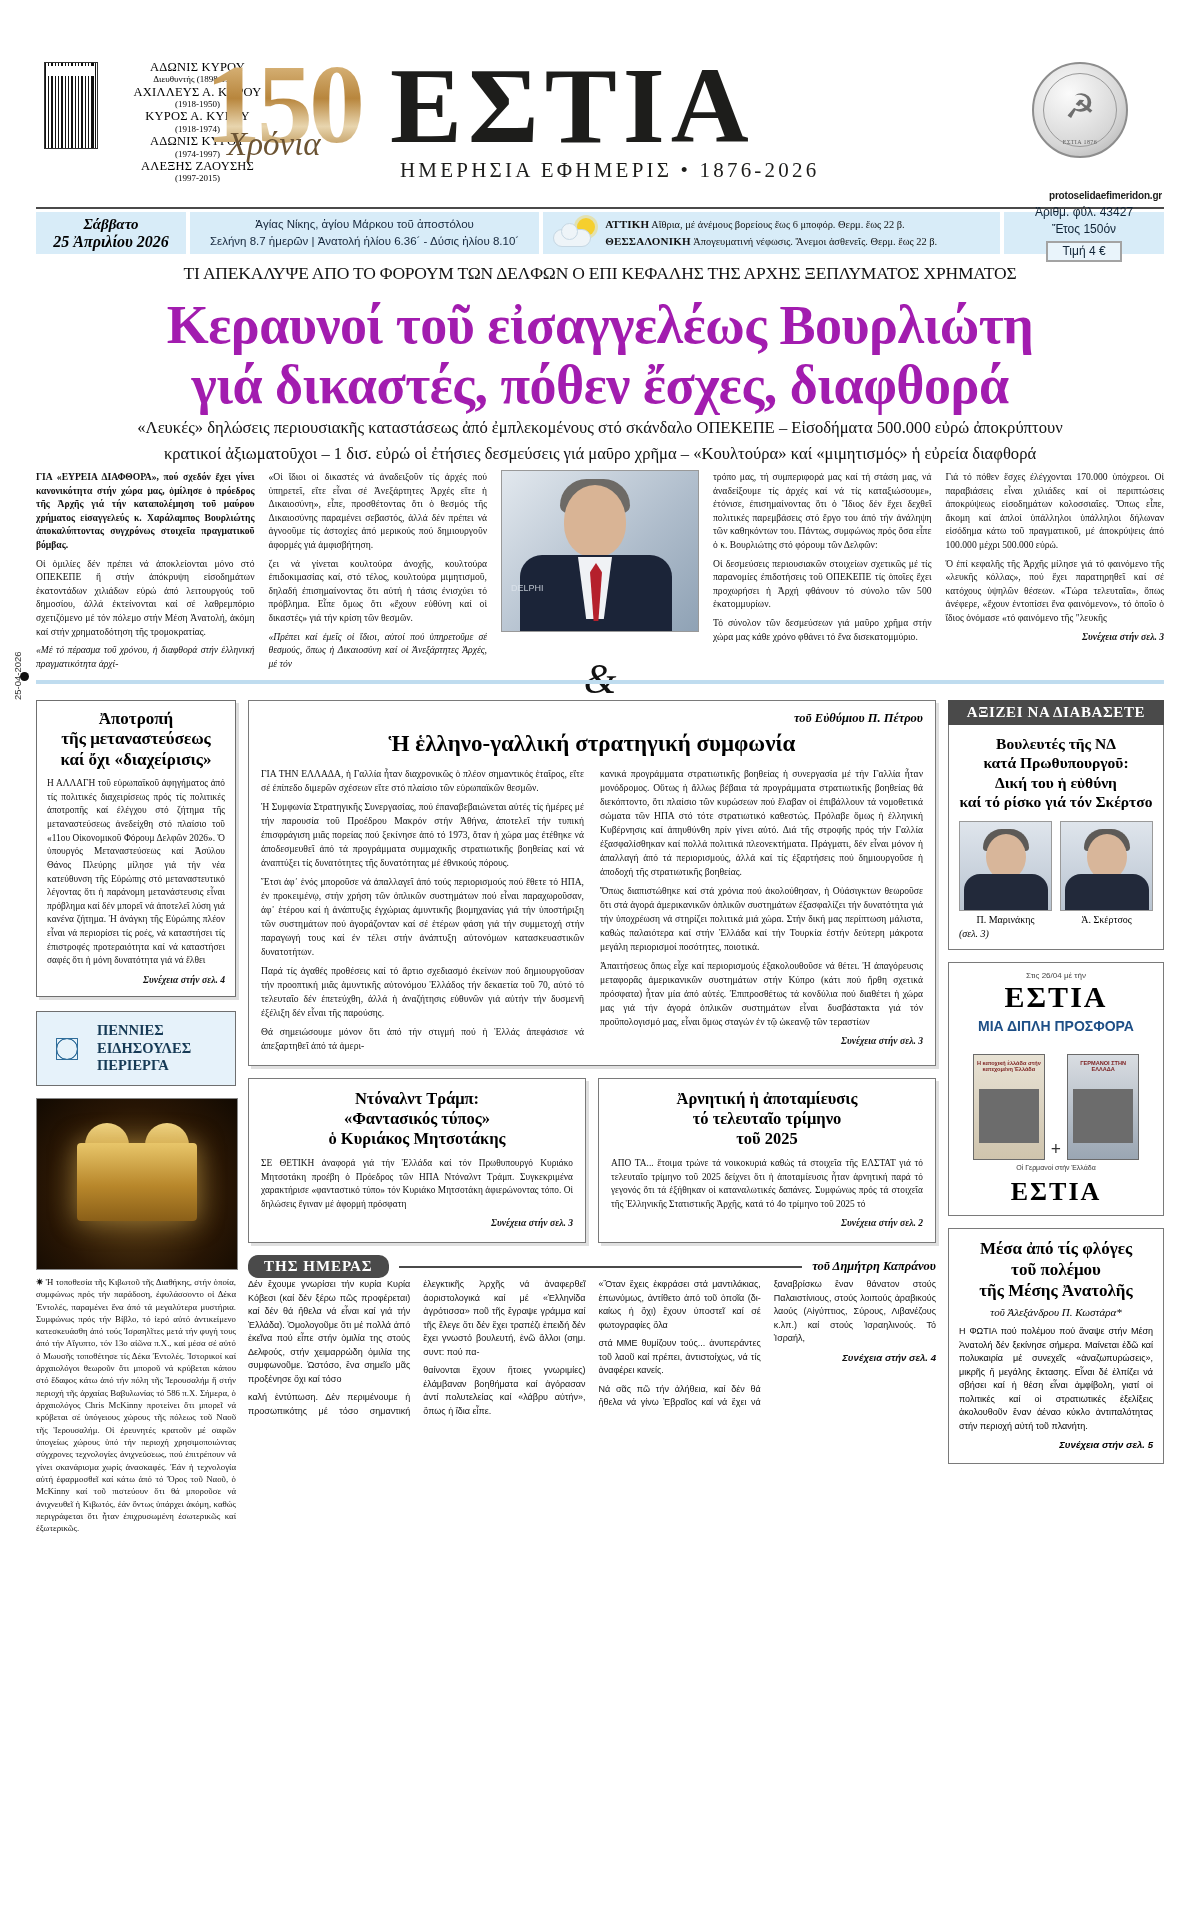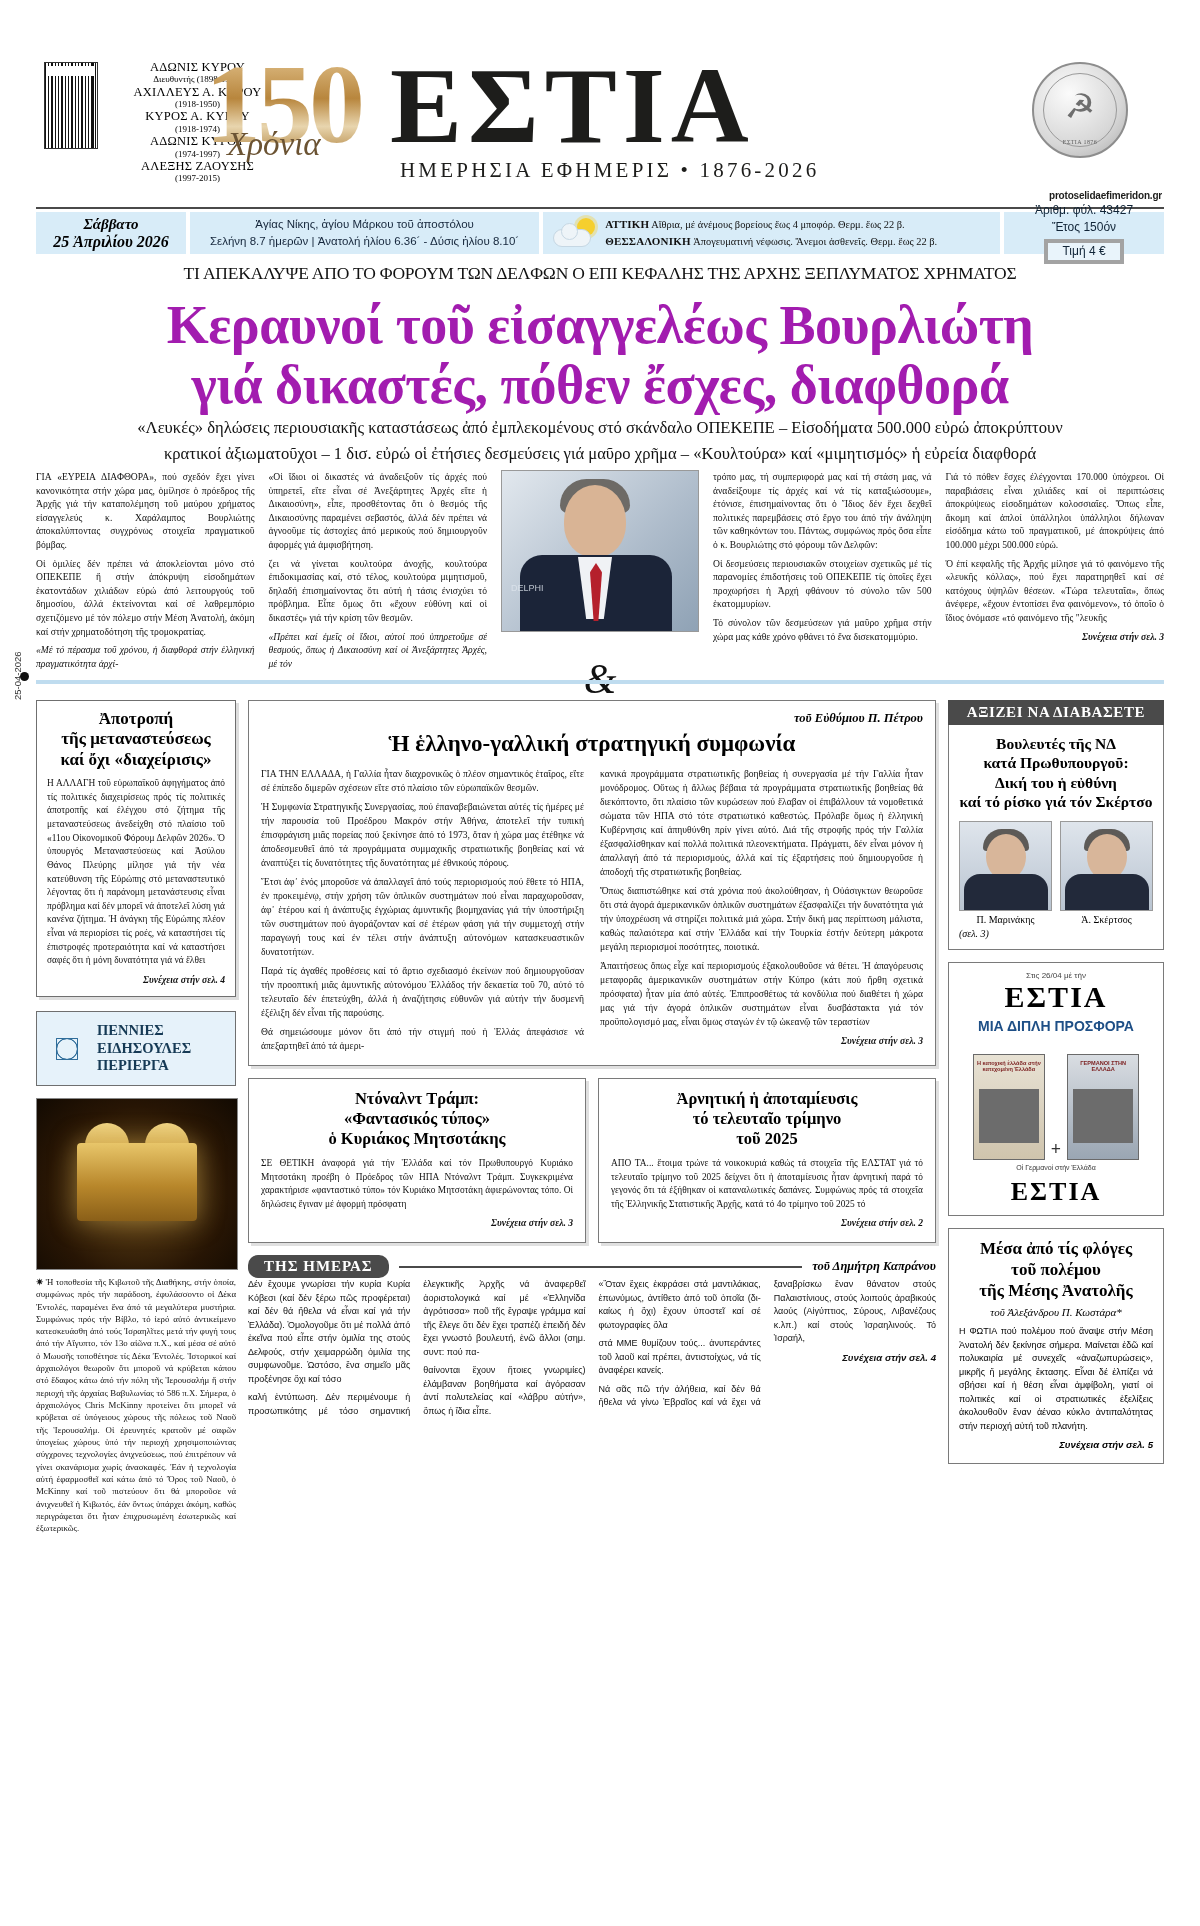--- a/index.html
+++ b/index.html
@@ -49,36 +49,36 @@
   .wicon{width:44px;height:30px;position:relative;flex:none;}
   .wicon .sun{position:absolute;right:2px;top:0;width:18px;height:18px;border-radius:50%;background:#f5cf2e;
     box-shadow:0 0 0 3px rgba(245,207,46,.35);}
   .wicon .cloud{position:absolute;left:0;bottom:1px;width:36px;height:16px;border-radius:9px;background:#eef4f8;
     border:1px solid #c6d7e3;}
   .wicon .cloud:before{content:"";position:absolute;left:7px;top:-7px;width:15px;height:15px;border-radius:50%;
     background:#eef4f8;border:1px solid #c6d7e3;}
   .wtext{font-family:"Liberation Serif",serif;font-size:10.4px;line-height:1.55;color:#111;}
   .wtext b{font-size:11px;letter-spacing:.2px;}
   .ib-issue{width:160px;font-family:"Liberation Sans",sans-serif;font-size:12px;color:#102437;line-height:1.45;}
-  .ib-issue .price{border:4px solid #a3a3a3;padding:0 14px;margin-top:2px;font-size:12px;background:#e9f4fb;}
+  .ib-issue .price{border:2px solid #a3a3a3;padding:0 14px;margin-top:2px;font-size:12px;background:#e9f4fb;}
 
   
   .kicker{position:absolute;left:36px;right:36px;top:263px;text-align:center;font-family:"Liberation Serif",serif;
     font-size:17.5px;letter-spacing:-.2px;color:#111;}
   .headline{position:absolute;left:60px;right:60px;top:295px;text-align:center;font-family:"Liberation Serif",serif;
     font-weight:700;font-size:54px;line-height:1.12;color:#a21caf;letter-spacing:-.5px;}
   .standfirst{position:absolute;left:48px;right:48px;top:415px;text-align:center;font-family:"Liberation Serif",serif;
     font-size:16.6px;line-height:1.55;color:#111;}
 
   
   .lead{position:absolute;left:36px;right:36px;top:470px;height:185px;}
   .lead .cols{display:flex;gap:14px;height:100%;}
   .lc{flex:1;font-family:"Liberation Serif",serif;font-size:9.6px;line-height:1.42;text-align:justify;color:#111;}
   .lc p{margin:0 0 5px 0;}
-  .lc .dropcap{font-weight:400;}
+  .lc .dropcap{font-weight:700;}
   .lc i{font-style:italic;}
   .photo{width:196px;height:160px;flex:none;border:1px solid #999;position:relative;overflow:hidden;
     background:linear-gradient(180deg,#cfd8e2 0%,#b9c6d4 55%,#9fb0c2 100%);}
   .photo .bg{position:absolute;inset:0;background:linear-gradient(135deg,#e2e8ee,#aebccb 60%,#8fa2b5);}
   .photo .head{position:absolute;left:62px;top:14px;width:62px;height:72px;border-radius:50% 50% 45% 45%;
     background:#d9b495;}
   .photo .hair{position:absolute;left:58px;top:8px;width:70px;height:34px;border-radius:35px 35px 10px 10px;background:#6d6a66;}
   .photo .body{position:absolute;left:18px;top:84px;width:152px;height:76px;background:#1b2438;border-radius:22px 22px 0 0;}
   .photo .shirt{position:absolute;left:76px;top:86px;width:34px;height:62px;background:#f0f2f5;
     clip-path:polygon(0 0,100% 0,76% 100%,24% 100%);}
@@ -239,21 +239,21 @@
       <div>Ἁγίας Νίκης, ἁγίου Μάρκου τοῦ ἀποστόλου</div>
       <div>Σελήνη 8.7 ἡμερῶν | Ἀνατολή ἡλίου 6.36´ - Δύσις ἡλίου 8.10´</div>
     </div>
     <div class="ib-weather">
       <div class="wicon">
         <div class="sun"></div>
           <div class="cloud"></div>
       </div>
       <div class="wtext">
         <div><b>ΑΤΤΙΚΗ</b>
-          <span>Αἴθρια, μέ ἀνέμους βορείους ἕως 4 μποφόρ. Θερμ. ἕως 22 β.</span></div>
+          <span>Αἴθρια, μέ ἀνέμους βορείους ἕως 6 μποφόρ. Θερμ. ἕως 22 β.</span></div>
         <div><b>ΘΕΣΣΑΛΟΝΙΚΗ</b>
           <span>Ἀπογευματινή νέφωσις. Ἄνεμοι ἀσθενεῖς. Θερμ. ἕως 22 β.</span></div>
       </div>
     </div>
     <div class="ib ib-issue">
       <div>Ἀριθμ. φύλ. 43427</div>
       <div>Ἔτος 150όν</div>
       <div class="price">Τιμή 4 €</div>
     </div>
   </div>

